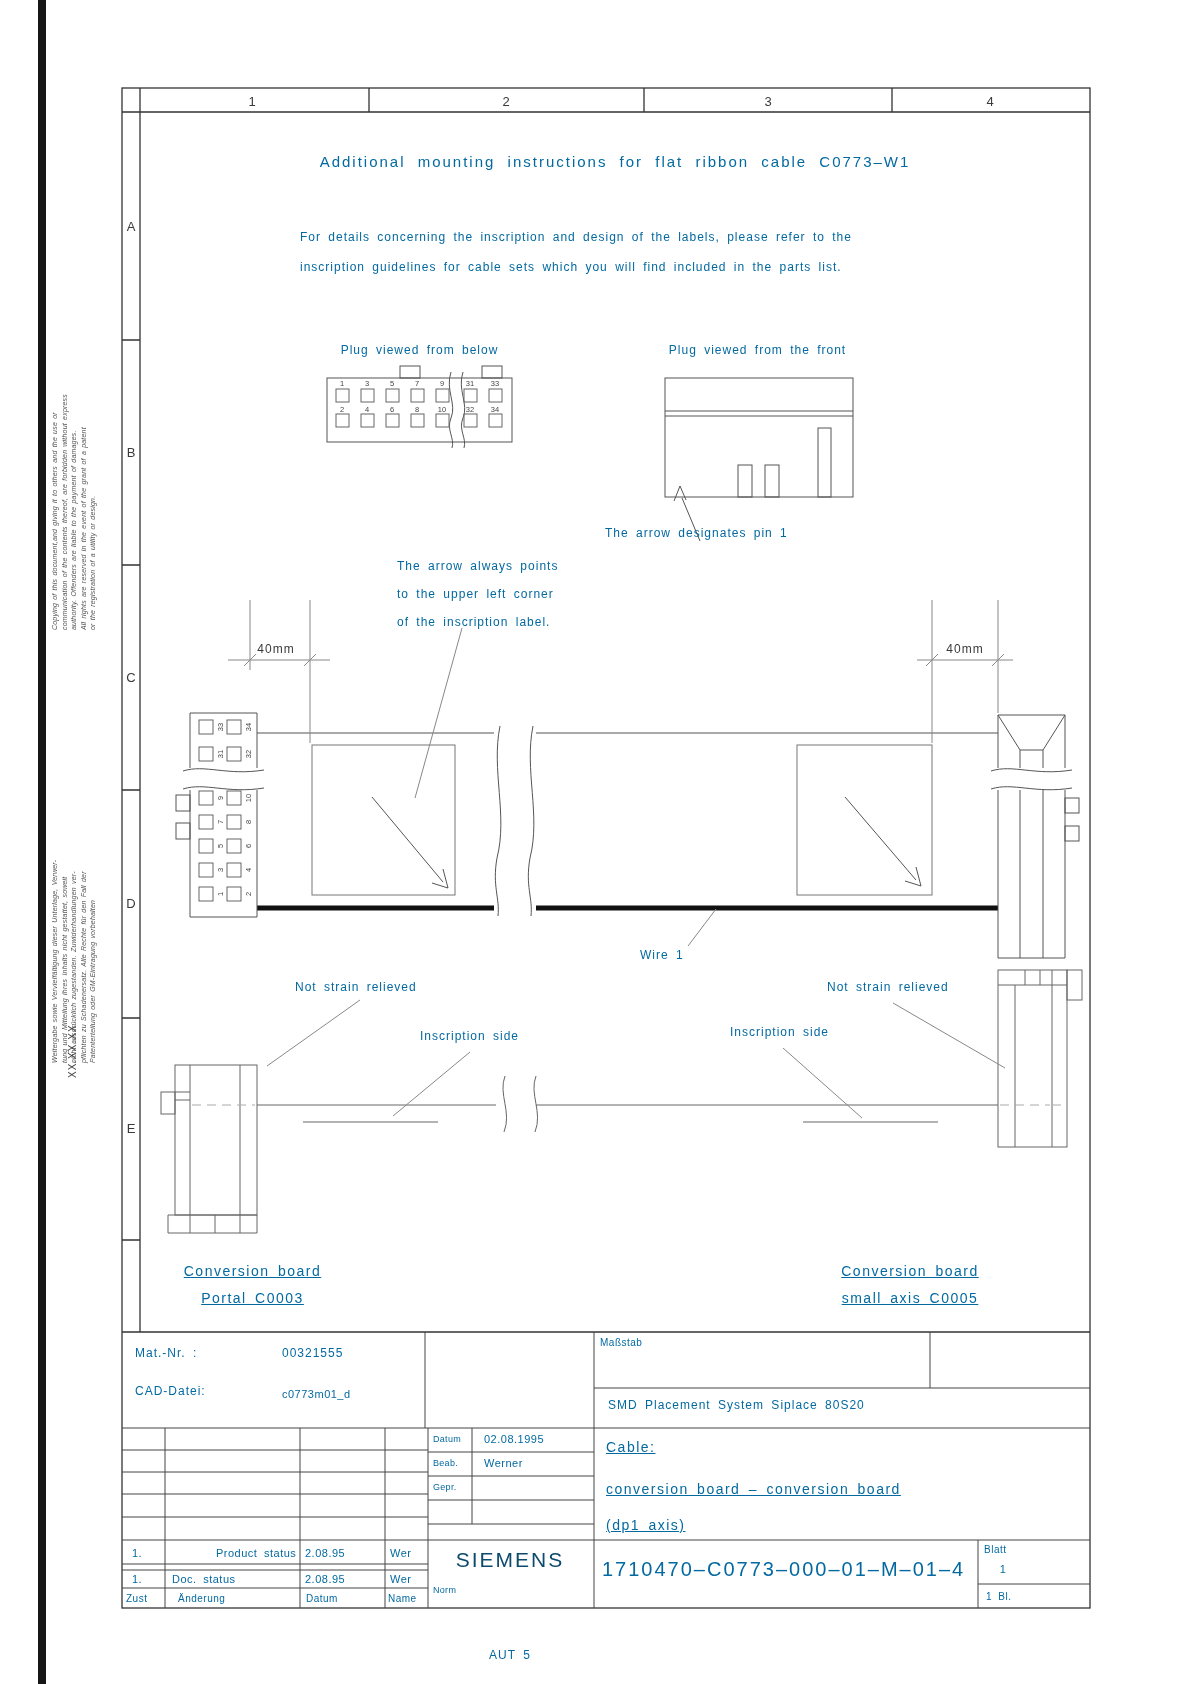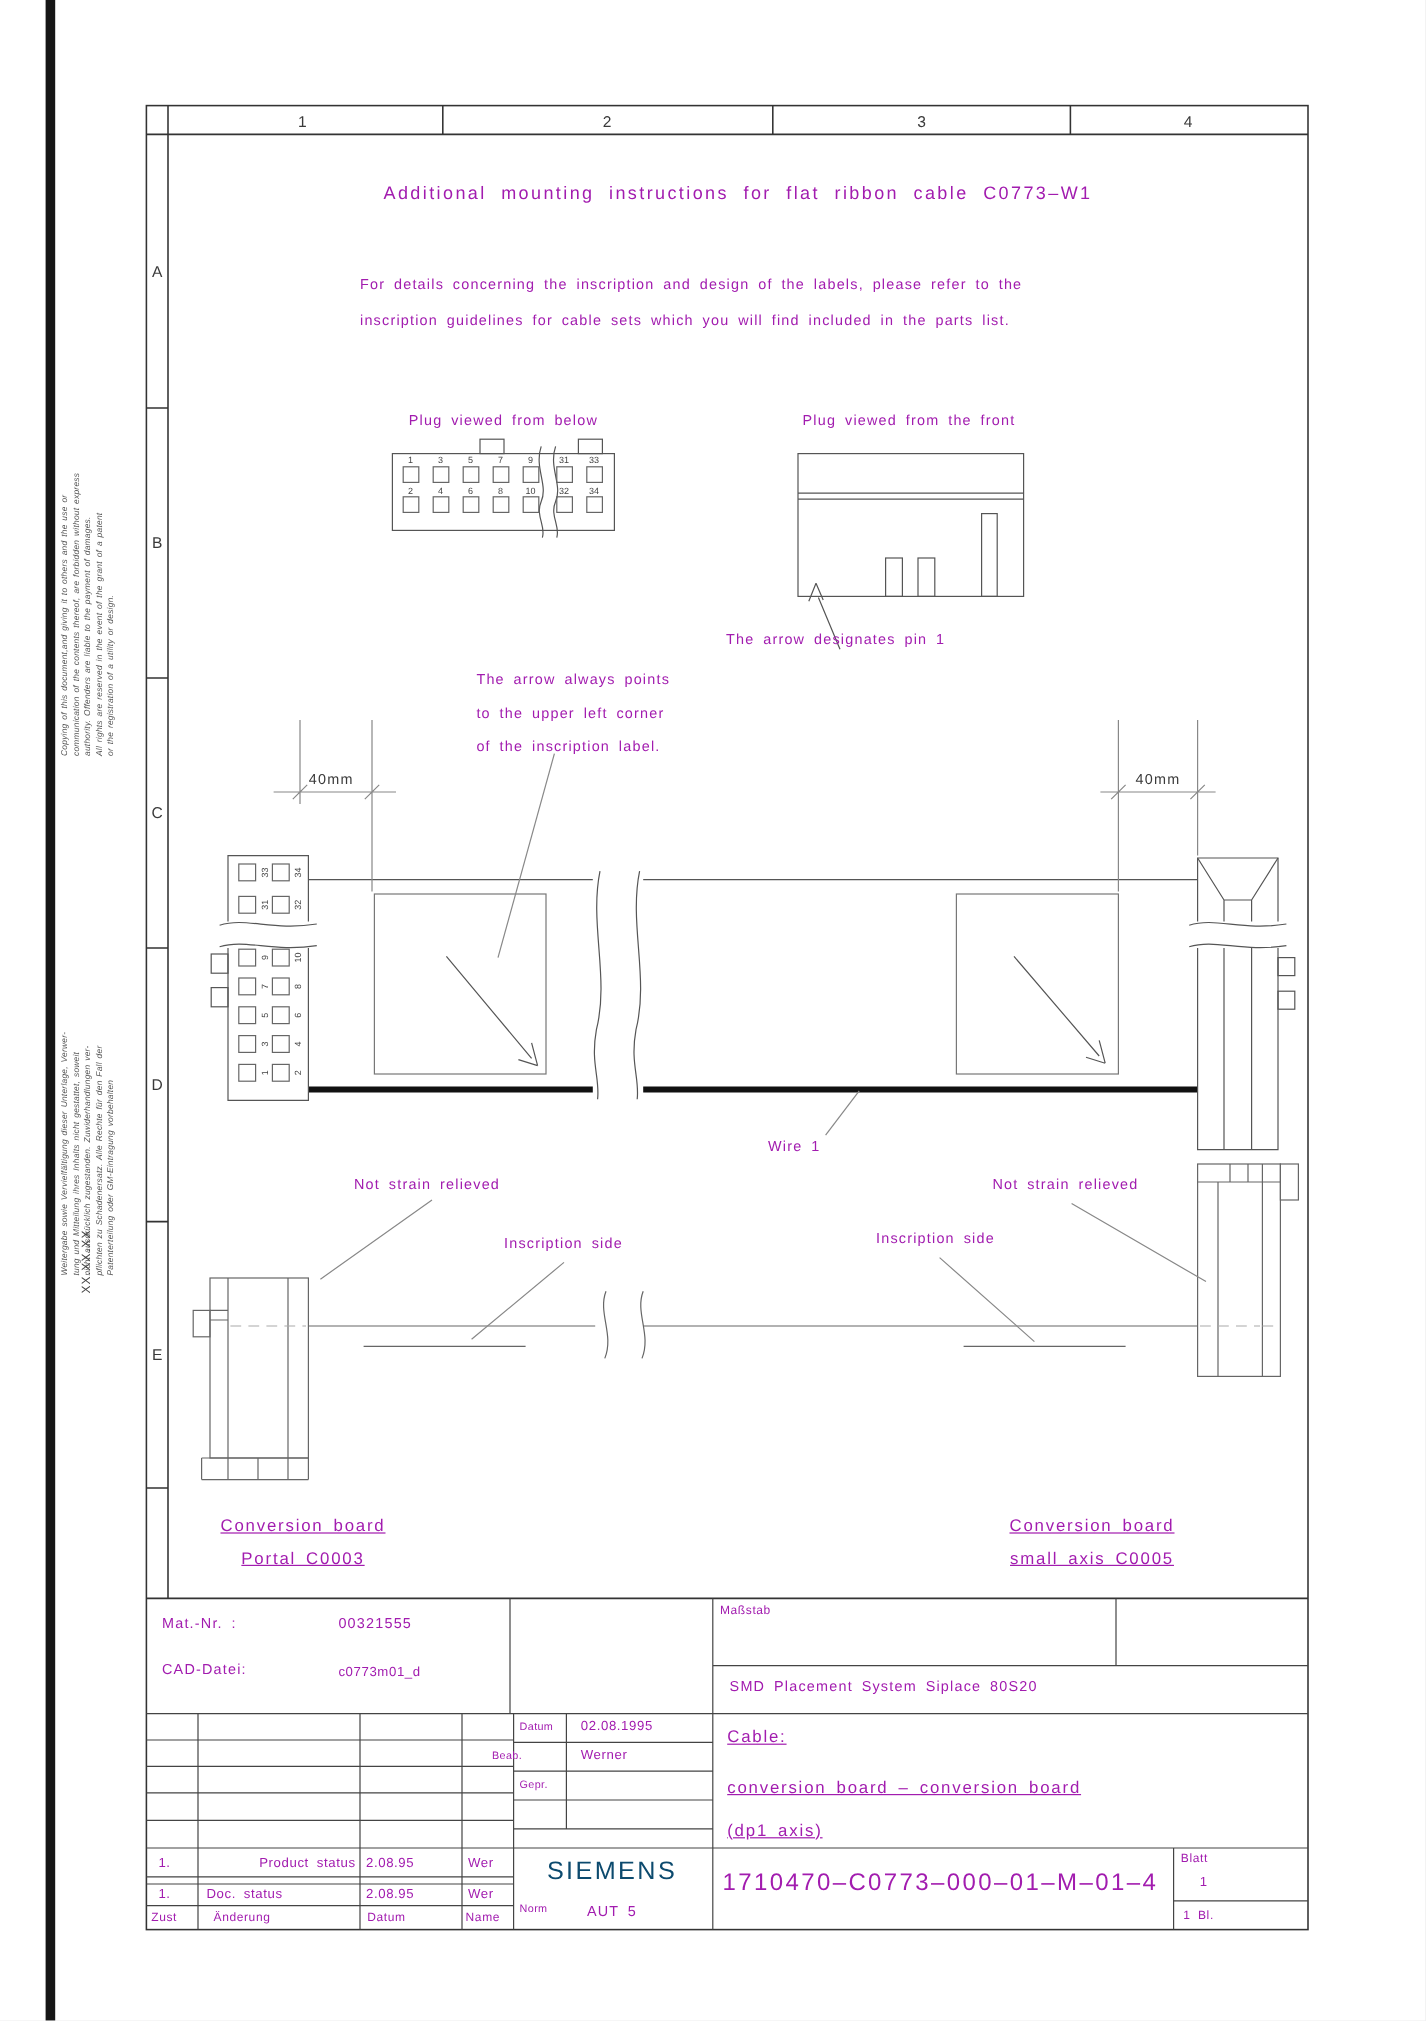--- a/index.html
+++ b/index.html
@@ -1,19 +1,19 @@
 <!DOCTYPE html>
 <html><head>
 <meta charset="utf-8">
 <style>
   html,body{margin:0;padding:0;background:#e8e8e8;}
   #sheet{position:relative;width:1188px;height:1684px;background:#ffffff;overflow:hidden;
          font-family:"Liberation Sans",sans-serif;}
   svg{position:absolute;left:0;top:0;}
-  .t{position:absolute;color:#a21caf;letter-spacing:1px;word-spacing:3px;
+  .t{position:absolute;color:#0369a1;letter-spacing:1px;word-spacing:3px;
      white-space:pre-line;line-height:1.3;font-family:"Liberation Sans",sans-serif;}
   .ctr{text-align:center;}
   .s10{font-size:10px;letter-spacing:.5px;}
   .s9{font-size:9px;letter-spacing:.3px;}
   .s11{font-size:11px;letter-spacing:.5px;}
   .s12{font-size:12px;}
   .s14{font-size:14px;letter-spacing:1.5px;text-decoration:underline;}
   .s15{font-size:15px;letter-spacing:2px;word-spacing:6px;}
   .s17{font-size:20px;letter-spacing:2px;}
   .s20{font-size:21px;letter-spacing:2px;color:#0c4a6e;}
@@ -247,21 +247,21 @@
 <div class="t s12" style="left:135px;top:1346px;">Mat.-Nr. :</div>
 <div class="t s12" style="left:282px;top:1346px;">00321555</div>
 <div class="t s12" style="left:135px;top:1384px;">CAD-Datei:</div>
 <div class="t s11" style="left:282px;top:1387px;">c0773m01_d</div>
 
 <div class="t s10" style="left:600px;top:1336px;">Maßstab</div>
 <div class="t s12" style="left:608px;top:1398px;">SMD Placement System Siplace 80S20</div>
 
 <div class="t s9" style="left:433px;top:1434px;">Datum</div>
 <div class="t s11" style="left:484px;top:1432px;">02.08.1995</div>
-<div class="t s9" style="left:410px;top:1458px;">Beab.</div>
+<div class="t s9" style="left:433px;top:1458px;">Beab.</div>
 <div class="t s11" style="left:484px;top:1456px;">Werner</div>
 <div class="t s9" style="left:433px;top:1482px;">Gepr.</div>
 <div class="t s9" style="left:433px;top:1585px;">Norm</div>
 
 <div class="t s14" style="left:606px;top:1438px;">Cable:</div>
 <div class="t s14" style="left:606px;top:1480px;">conversion board – conversion board</div>
 <div class="t s14" style="left:606px;top:1516px;">(dp1 axis)</div>
 
 <div class="t s11" style="left:132px;top:1546px;">1.</div>
 <div class="t s11" style="left:172px;top:1546px;padding-left:44px;">Product status</div>
@@ -272,21 +272,21 @@
 <div class="t s11" style="left:172px;top:1572px;text-align:center;">Doc. status</div>
 <div class="t s11" style="left:305px;top:1572px;">2.08.95</div>
 <div class="t s11" style="left:390px;top:1572px;">Wer</div>
 
 <div class="t s10" style="left:126px;top:1592px;">Zust</div>
 <div class="t s10" style="left:178px;top:1592px;">Änderung</div>
 <div class="t s10" style="left:306px;top:1592px;">Datum</div>
 <div class="t s10" style="left:388px;top:1592px;">Name</div>
 
 <div class="t s20 ctr" style="left:430px;top:1546px;width:160px;">SIEMENS</div>
-<div class="t s12 ctr" style="left:430px;top:1586px;width:160px;">AUT 5</div>
+<div class="t s12 ctr" style="left:430px;top:1648px;width:160px;">AUT 5</div>
 
 <div class="t s17" style="left:602px;top:1556px;">1710470–C0773–000–01–M–01–4</div>
 
 <div class="t s10" style="left:984px;top:1543px;">Blatt</div>
 <div class="t s11 ctr" style="left:978px;top:1562px;width:50px;">1</div>
 <div class="t s10" style="left:986px;top:1590px;">1  Bl.</div>
 
 </div>
 
 </body></html>

